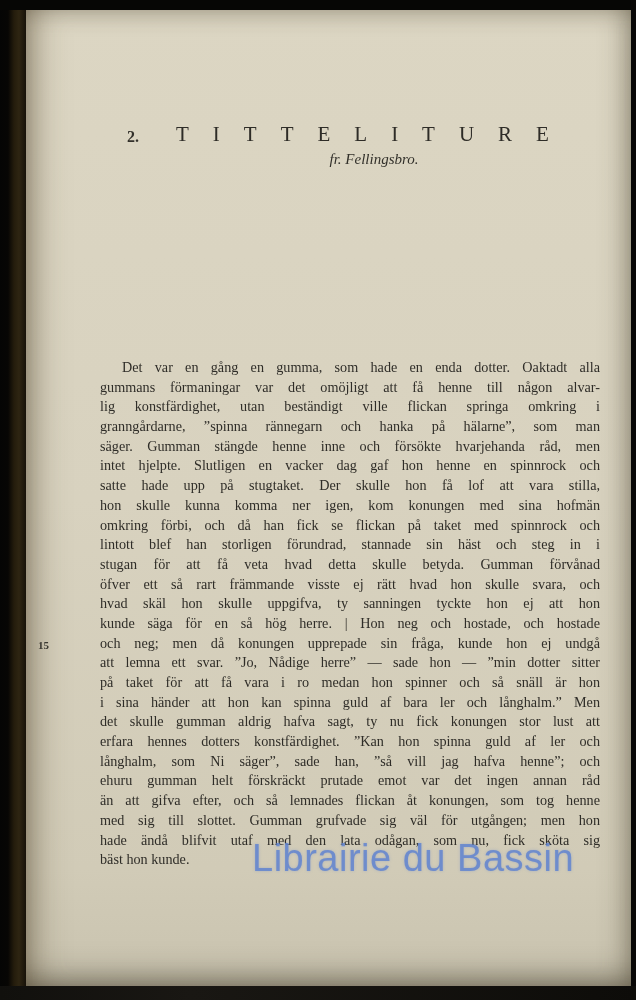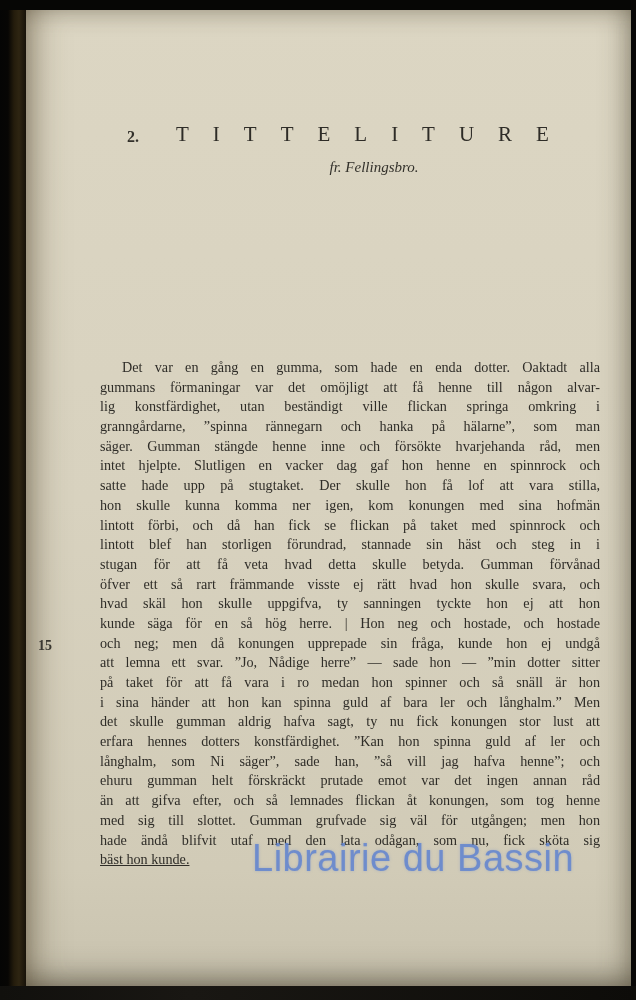--- a/index.html
+++ b/index.html
@@ -37,38 +37,38 @@
   .chapter-number {
     position:absolute; left:101px; top:118px;
     font-size:16px; font-weight:700; color:#33312b;
   }
   .chapter-title {
     position:absolute; left:150px; top:112px;
     font-size:21px; font-weight:400; letter-spacing:24px;
     color:#2e2c27; white-space:nowrap;text-align:right;
   }
   .chapter-subtitle {
-    position:absolute; left:348px; top:149px; transform:translateX(-50%);
+    position:absolute; left:348px; top:141px; transform:translateX(-50%);
     font-style:italic; font-size:15px; color:#33312b; white-space:nowrap;
   }
 
   .body-text {
     position:absolute; left:74px; top:348px; width:500px;
     font-size:14.2px; line-height:19.7px; color:#2f2d28;
   }
   .tline {
     height:19.7px; overflow:hidden;
     text-align:justify; text-align-last:justify;
   }
   .tline.first { text-indent:22px; }
-  .tline.last  { text-align-last:left;text-decoration:underline; }
+  .tline.last  { text-align-last:left; }
 
   .margin-page-number {
     position:absolute; left:-62px; top:278px;
-    font-size:14px; font-weight:700; color:#3a3831;text-align:center;
+    font-size:11px; font-weight:700; color:#3a3831;text-align:center;
   }
 
   .watermark {
     position:absolute; left:226px; top:827px;
     font-family:Liberation Sans, sans-serif;
     font-size:38px; font-weight:400; letter-spacing:0.5px;
     color:rgba(95,130,208,0.82);
     text-shadow:0 0 3px rgba(95,130,208,0.35);
     white-space:nowrap;
   }
@@ -90,21 +90,21 @@
     <div class="body-text">
       <div class="margin-page-number">15</div>
     <div class="tline first">Det var en gång en gumma, som hade en enda dotter. Oaktadt alla</div>
         <div class="tline">gummans förmaningar var det omöjligt att få henne till någon alvar-</div>
         <div class="tline">lig konstfärdighet, utan beständigt ville flickan springa omkring i</div>
         <div class="tline">granngårdarne, ”spinna rännegarn och hanka på hälarne”, som man</div>
         <div class="tline">säger. Gumman stängde henne inne och försökte hvarjehanda råd, men</div>
         <div class="tline">intet hjelpte. Slutligen en vacker dag gaf hon henne en spinnrock och</div>
         <div class="tline">satte hade upp på stugtaket. Der skulle hon få lof att vara stilla,</div>
         <div class="tline">hon skulle kunna komma ner igen, kom konungen med sina hofmän</div>
-        <div class="tline">lintott förbi, och då han fick se flickan på taket med spinnrock och</div>
+        <div class="tline">omkring förbi, och då han fick se flickan på taket med spinnrock och</div>
         <div class="tline">lintott blef han storligen förundrad, stannade sin häst och steg in i</div>
         <div class="tline">stugan för att få veta hvad detta skulle betyda. Gumman förvånad</div>
         <div class="tline">öfver ett så rart främmande visste ej rätt hvad hon skulle svara, och</div>
         <div class="tline">hvad skäl hon skulle uppgifva, ty sanningen tyckte hon ej att hon</div>
         <div class="tline">kunde säga för en så hög herre. | Hon neg och hostade, och hostade</div>
         <div class="tline">och neg; men då konungen upprepade sin fråga, kunde hon ej undgå</div>
         <div class="tline">att lemna ett svar. ”Jo, Nådige herre” — sade hon — ”min dotter sitter</div>
         <div class="tline">på taket för att få vara i ro medan hon spinner och så snäll är hon</div>
         <div class="tline">i sina händer att hon kan spinna guld af bara ler och långhalm.” Men</div>
         <div class="tline">det skulle gumman aldrig hafva sagt, ty nu fick konungen stor lust att</div>

